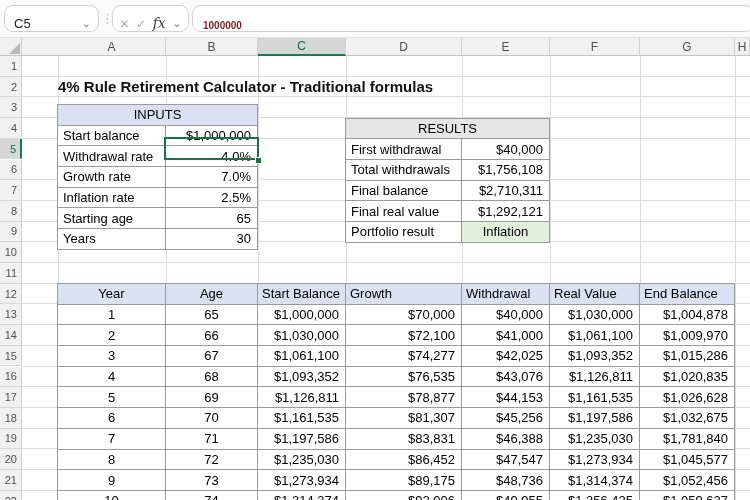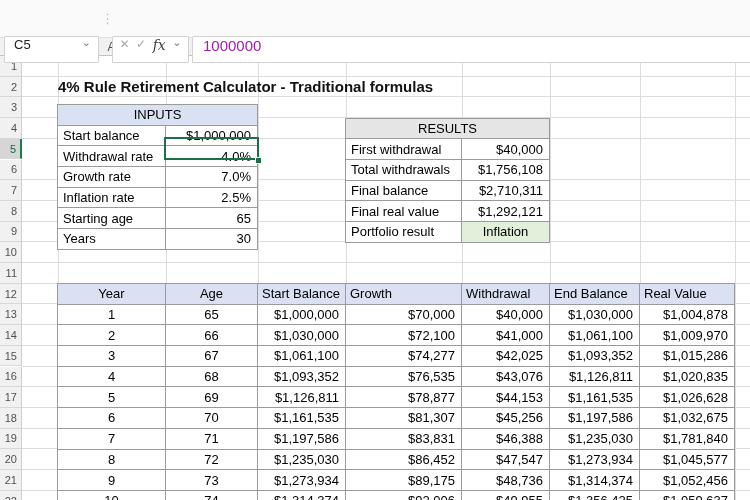--- a/index.html
+++ b/index.html
@@ -2,31 +2,31 @@
 <html><head>
 <meta charset="utf-8">
 <style>
   * { margin:0; padding:0; box-sizing:border-box; }
   html,body { background:#fff; }
   body { font-family:"Liberation Sans", sans-serif; }
   .screen { position:relative; width:750px; height:500px; background:#fff; overflow:hidden; color:#111; }
 
   
   .formula-bar { position:absolute; left:0; top:0; width:750px; height:38px; background:#fafafa; border-bottom:1px solid #e1e1e1; z-index:10; }
-  .fbox { position:absolute; top:5px; height:27px; background:#fff; border:1px solid #d2d2d2; border-radius:1px; display:flex; align-items:flex-start;margin-top:31px; }
+  .fbox { position:absolute; top:5px; height:27px; background:#fff; border:1px solid #d2d2d2; border-radius:9px; display:flex; align-items:flex-end; }
   .name-box { left:4px; width:95px; }
   .name-box .val { flex:1; padding-left:9px; font-size:13px; color:#222; }
   .chev { color:#7c7c7c; font-size:11px; padding:0 7px 2px 0; line-height:1; }
   .dots { position:absolute; left:101px; top:11px; color:#b9b9b9; font-size:13px; }
   .fx-group { left:112px; width:77px; justify-content:space-evenly; }
   .icn-cancel, .icn-enter { color:#a9a9a9; font-size:12px; }
   .icn-fx { font-family:"DejaVu Serif", serif; font-style:italic; color:#3f3f3f; font-size:14px; }
   .fx-group .chev { padding:0 0 2px 0; }
   .formula-input { left:192px; width:562px; }
-  .formula-input .val { padding-left:10px; font-size:15px; color:#a21caf; }
+  .formula-input .val { padding-left:10px; font-size:10px; color:#7f1d1d;font-weight:bold; }
 
   
   .corner { position:absolute; left:0; top:38px; width:22px; height:18px; background:#f1f1f1; border-right:1px solid #cfcfcf; border-bottom:1px solid #c3c3c3; z-index:4; }
   .corner .tri { position:absolute; right:1px; bottom:1px; width:0; height:0; border-left:11px solid transparent; border-bottom:11px solid #b8b8b8; }
   .hdr-strip { position:absolute; left:22px; top:38px; width:728px; height:18px; background:#f1f1f1; border-bottom:1px solid #c3c3c3; z-index:3; }
   .ch { position:absolute; top:38px; height:18px; background:#f1f1f1; border-right:1px solid #d2d2d2; border-bottom:1px solid #c3c3c3; color:#505050; font-size:12px; display:flex; align-items:center; justify-content:center; z-index:4; }
   .ch.sel { background:#d6d6d6; color:#0c6e3f; border-bottom:2px solid #14804a; }
   .rh { position:absolute; left:0; width:22px; background:#f1f1f1; border-right:1px solid #cfcfcf; border-bottom:1px solid #d8d8d8; color:#505050; font-size:11px; display:flex; align-items:center; justify-content:flex-end; padding-right:4px; z-index:4; }
   .rh.sel { background:#d6d6d6; color:#0c6e3f; border-right:2px solid #14804a; }
 
@@ -151,22 +151,22 @@
       <div class="c num" style="height: 20.7px;">$1,292,121</div>
       <div class="c lbl" style="height: 20.7px;">Portfolio result</div>
       <div class="c ctr" style="height: 20.7px; background: rgb(226, 239, 218);">Inflation</div>
     </div>
   <div class="xtable" id="schedule-table" style="left:57px; top:283px; grid-template-columns:108px 92px 88px 116px 88px 90px 95px;">
       <div class="c hdr" style="height: 20.7px; background: rgb(217, 225, 242);">Year</div>
       <div class="c hdr" style="height: 20.7px; background: rgb(217, 225, 242);">Age</div>
       <div class="c hleft" style="height: 20.7px; background: rgb(217, 225, 242);">Start Balance</div>
       <div class="c hleft" style="height: 20.7px; background: rgb(217, 225, 242);">Growth</div>
       <div class="c hleft" style="height: 20.7px; background: rgb(217, 225, 242);">Withdrawal</div>
+      <div class="c hleft" style="height: 20.7px; background: rgb(217, 225, 242);">Real Value</div>
       <div class="c hleft" style="height: 20.7px; background: rgb(217, 225, 242);">End Balance</div>
-      <div class="c hleft" style="height: 20.7px; background: rgb(217, 225, 242);">Real Value</div>
       <div class="c ctr" style="height: 20.7px;">1</div>
       <div class="c ctr" style="height: 20.7px;">65</div>
       <div class="c num" style="height: 20.7px;">$1,000,000</div>
       <div class="c num" style="height: 20.7px;">$70,000</div>
       <div class="c num" style="height: 20.7px;">$40,000</div>
       <div class="c num" style="height: 20.7px;">$1,030,000</div>
       <div class="c num" style="height: 20.7px; text-align: right;">$1,004,878</div>
       <div class="c ctr" style="height: 20.7px;">2</div>
       <div class="c ctr" style="height: 20.7px;">66</div>
       <div class="c num" style="height: 20.7px;">$1,030,000</div>

